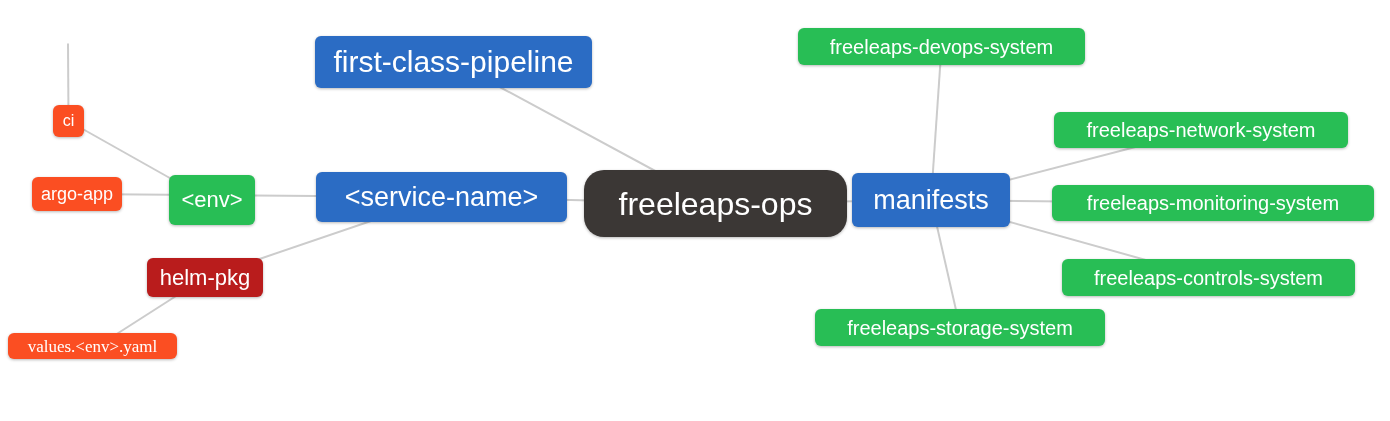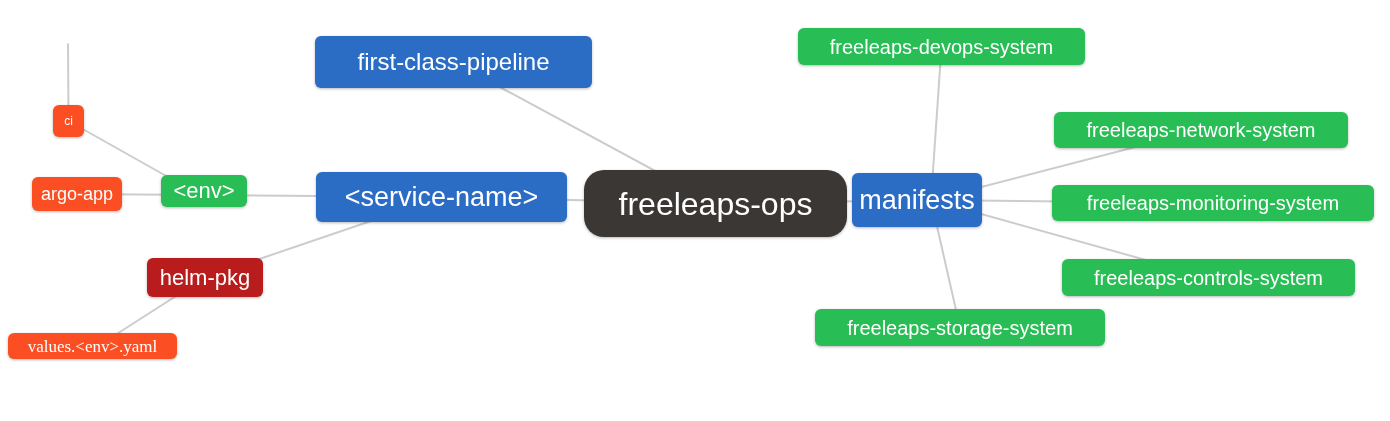--- a/index.html
+++ b/index.html
@@ -50,27 +50,27 @@
       <line x1="92.5" y1="349.5" x2="205" y2="277.5" stroke="#cccccc" stroke-width="2"></line>
       <line x1="453.5" y1="62" x2="715.5" y2="203.5" stroke="#cccccc" stroke-width="2"></line>
       <line x1="441.5" y1="197" x2="715.5" y2="203.5" stroke="#cccccc" stroke-width="2"></line>
       <line x1="715.5" y1="203.5" x2="931" y2="200" stroke="#cccccc" stroke-width="2"></line>
       <line x1="931" y1="200" x2="941.5" y2="46.5" stroke="#cccccc" stroke-width="2"></line>
       <line x1="931" y1="200" x2="1201" y2="130" stroke="#cccccc" stroke-width="2"></line>
       <line x1="931" y1="200" x2="1213" y2="203" stroke="#cccccc" stroke-width="2"></line>
       <line x1="931" y1="200" x2="1208.5" y2="277.5" stroke="#cccccc" stroke-width="2"></line>
       <line x1="931" y1="200" x2="960" y2="327.5" stroke="#cccccc" stroke-width="2"></line>
     </svg>
-    <div class="node" style="left: 53px; top: 105px; width: 31px; height: 32px; font-size: 12px; background: rgb(251, 78, 34); color: rgb(255, 255, 255);">ci</div>
+    <div class="node" style="left: 53px; top: 105px; width: 31px; height: 32px; font-size: 16px; background: rgb(251, 78, 34); color: rgb(255, 255, 255);">ci</div>
     <div class="node" style="left: 32px; top: 177px; width: 90px; height: 34px; font-size: 18px; background: rgb(251, 78, 34); color: rgb(255, 255, 255);">argo-app</div>
-    <div class="node" style="left: 161px; top: 175px; width: 86px; height: 32px; font-size: 22px; background: rgb(40, 190, 85); color: rgb(255, 255, 255);">&lt;env&gt;</div>
+    <div class="node" style="left: 169px; top: 175px; width: 86px; height: 50px; font-size: 22px; background: rgb(40, 190, 85); color: rgb(255, 255, 255);">&lt;env&gt;</div>
     <div class="node" style="left: 147px; top: 258px; width: 116px; height: 39px; font-size: 22px; background: #b91c1c; color: rgb(255, 255, 255);">helm-pkg</div>
     <div class="node" style="left: 8px; top: 333px; width: 169px; height: 26px; font-size: 17px; background: rgb(251, 78, 34); color: rgb(255, 255, 255); font-family: Liberation Serif, serif;">values.&lt;env&gt;.yaml</div>
-    <div class="node" style="left: 315px; top: 36px; width: 277px; height: 52px; font-size: 24px; background: rgb(43, 108, 196); color: rgb(255, 255, 255);">first-class-pipeline</div>
+    <div class="node" style="left: 315px; top: 36px; width: 277px; height: 52px; font-size: 30px; background: rgb(43, 108, 196); color: rgb(255, 255, 255);">first-class-pipeline</div>
     <div class="node" style="left: 316px; top: 172px; width: 251px; height: 50px; font-size: 27px; background: rgb(43, 108, 196); color: rgb(255, 255, 255);">&lt;service-name&gt;</div>
     <div class="node" style="left: 584px; top: 170px; width: 263px; height: 67px; font-size: 32px; background: rgb(59, 55, 53); color: rgb(255, 255, 255); border-radius: 20px;">freeleaps-ops</div>
-    <div class="node" style="left: 852px; top: 173px; width: 130px; height: 54px; font-size: 27px; background: rgb(43, 108, 196); color: rgb(255, 255, 255);">manifests</div>
+    <div class="node" style="left: 852px; top: 173px; width: 158px; height: 54px; font-size: 27px; background: rgb(43, 108, 196); color: rgb(255, 255, 255);">manifests</div>
     <div class="node" style="left: 798px; top: 28px; width: 287px; height: 37px; font-size: 20px; background: rgb(40, 190, 85); color: rgb(255, 255, 255);">freeleaps-devops-system</div>
     <div class="node" style="left: 1054px; top: 112px; width: 294px; height: 36px; font-size: 20px; background: rgb(40, 190, 85); color: rgb(255, 255, 255);">freeleaps-network-system</div>
     <div class="node" style="left: 1052px; top: 185px; width: 322px; height: 36px; font-size: 20px; background: rgb(40, 190, 85); color: rgb(255, 255, 255);">freeleaps-monitoring-system</div>
     <div class="node" style="left: 1062px; top: 259px; width: 293px; height: 37px; font-size: 20px; background: rgb(40, 190, 85); color: rgb(255, 255, 255);">freeleaps-controls-system</div>
     <div class="node" style="left: 815px; top: 309px; width: 290px; height: 37px; font-size: 20px; background: rgb(40, 190, 85); color: rgb(255, 255, 255);">freeleaps-storage-system</div>
   </div>
 
 </body></html>

